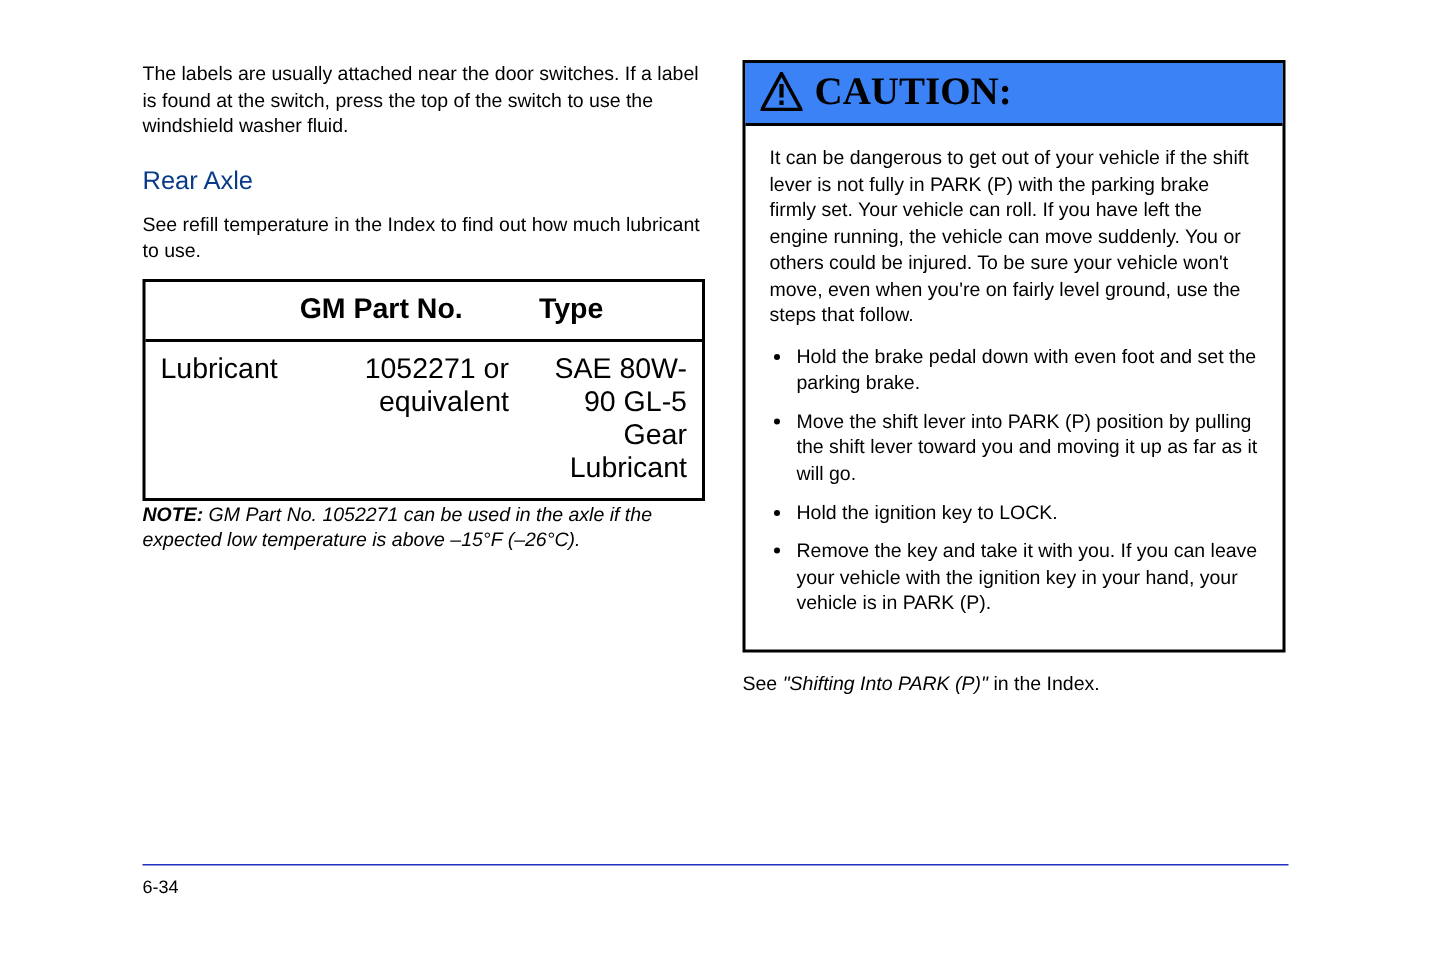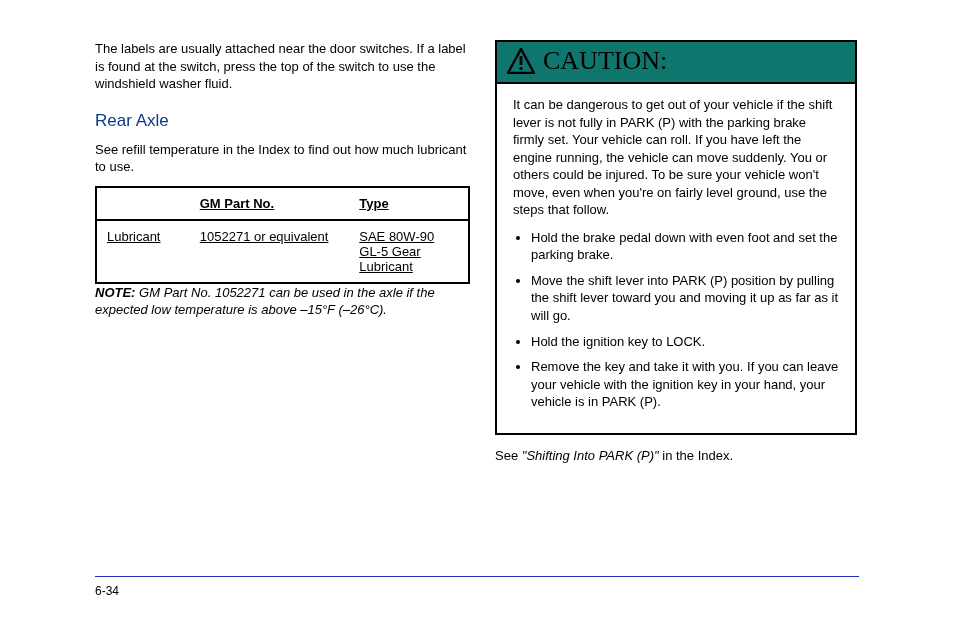--- a/index.html
+++ b/index.html
@@ -34,51 +34,50 @@
   .heading {
     font-size: 17px;
     font-weight: normal;
     color: #0a3a8a;
     margin-top: 18px;
     margin-bottom: 10px;
   }
   .spec-table {
     border: 2px solid #000;
     width: 100%;
-    font-size: 13px;
+    font-size: 19px;
     margin-top: 6px;
-    text-decoration: underline;
   }
   .spec-table .thead {
     display: flex;
     border-bottom: 2px solid #000;
     font-weight: bold;
   }
   .spec-table .thead > div,
   .spec-table .trow > div {
     padding: 8px 10px;
   }
   .spec-table .c1 { width: 25%; }
   .spec-table .c2 { width: 43%; }
   .spec-table .c3 { width: 32%; }
-  .spec-table .trow { display: flex; }
+  .spec-table .trow { display: flex; text-align: right; }
   .ital { font-style: italic; }
   .warning-box {
     border: 2px solid #000;
     width: 100%;
   }
   .warning-header {
-    background: #0f766e;
+    background: #3b82f6;
     padding: 4px 10px 6px 10px;
     border-bottom: 2px solid #000;
     display: flex;
     align-items: center;
     font-family: "Times New Roman", Times, serif;
     font-size: 26px;
-    font-weight: normal;
+    font-weight: bold;
   }
   .warning-header svg { margin-right: 8px; flex: 0 0 auto; }
   .warning-body {
     padding: 12px 16px 14px 16px;
     font-size: 13px;
     line-height: 1.35;
   }
   .warning-body p { margin-bottom: 10px; }
   .warning-body ul { padding-left: 18px; }
   .warning-body li { margin-bottom: 8px; }

